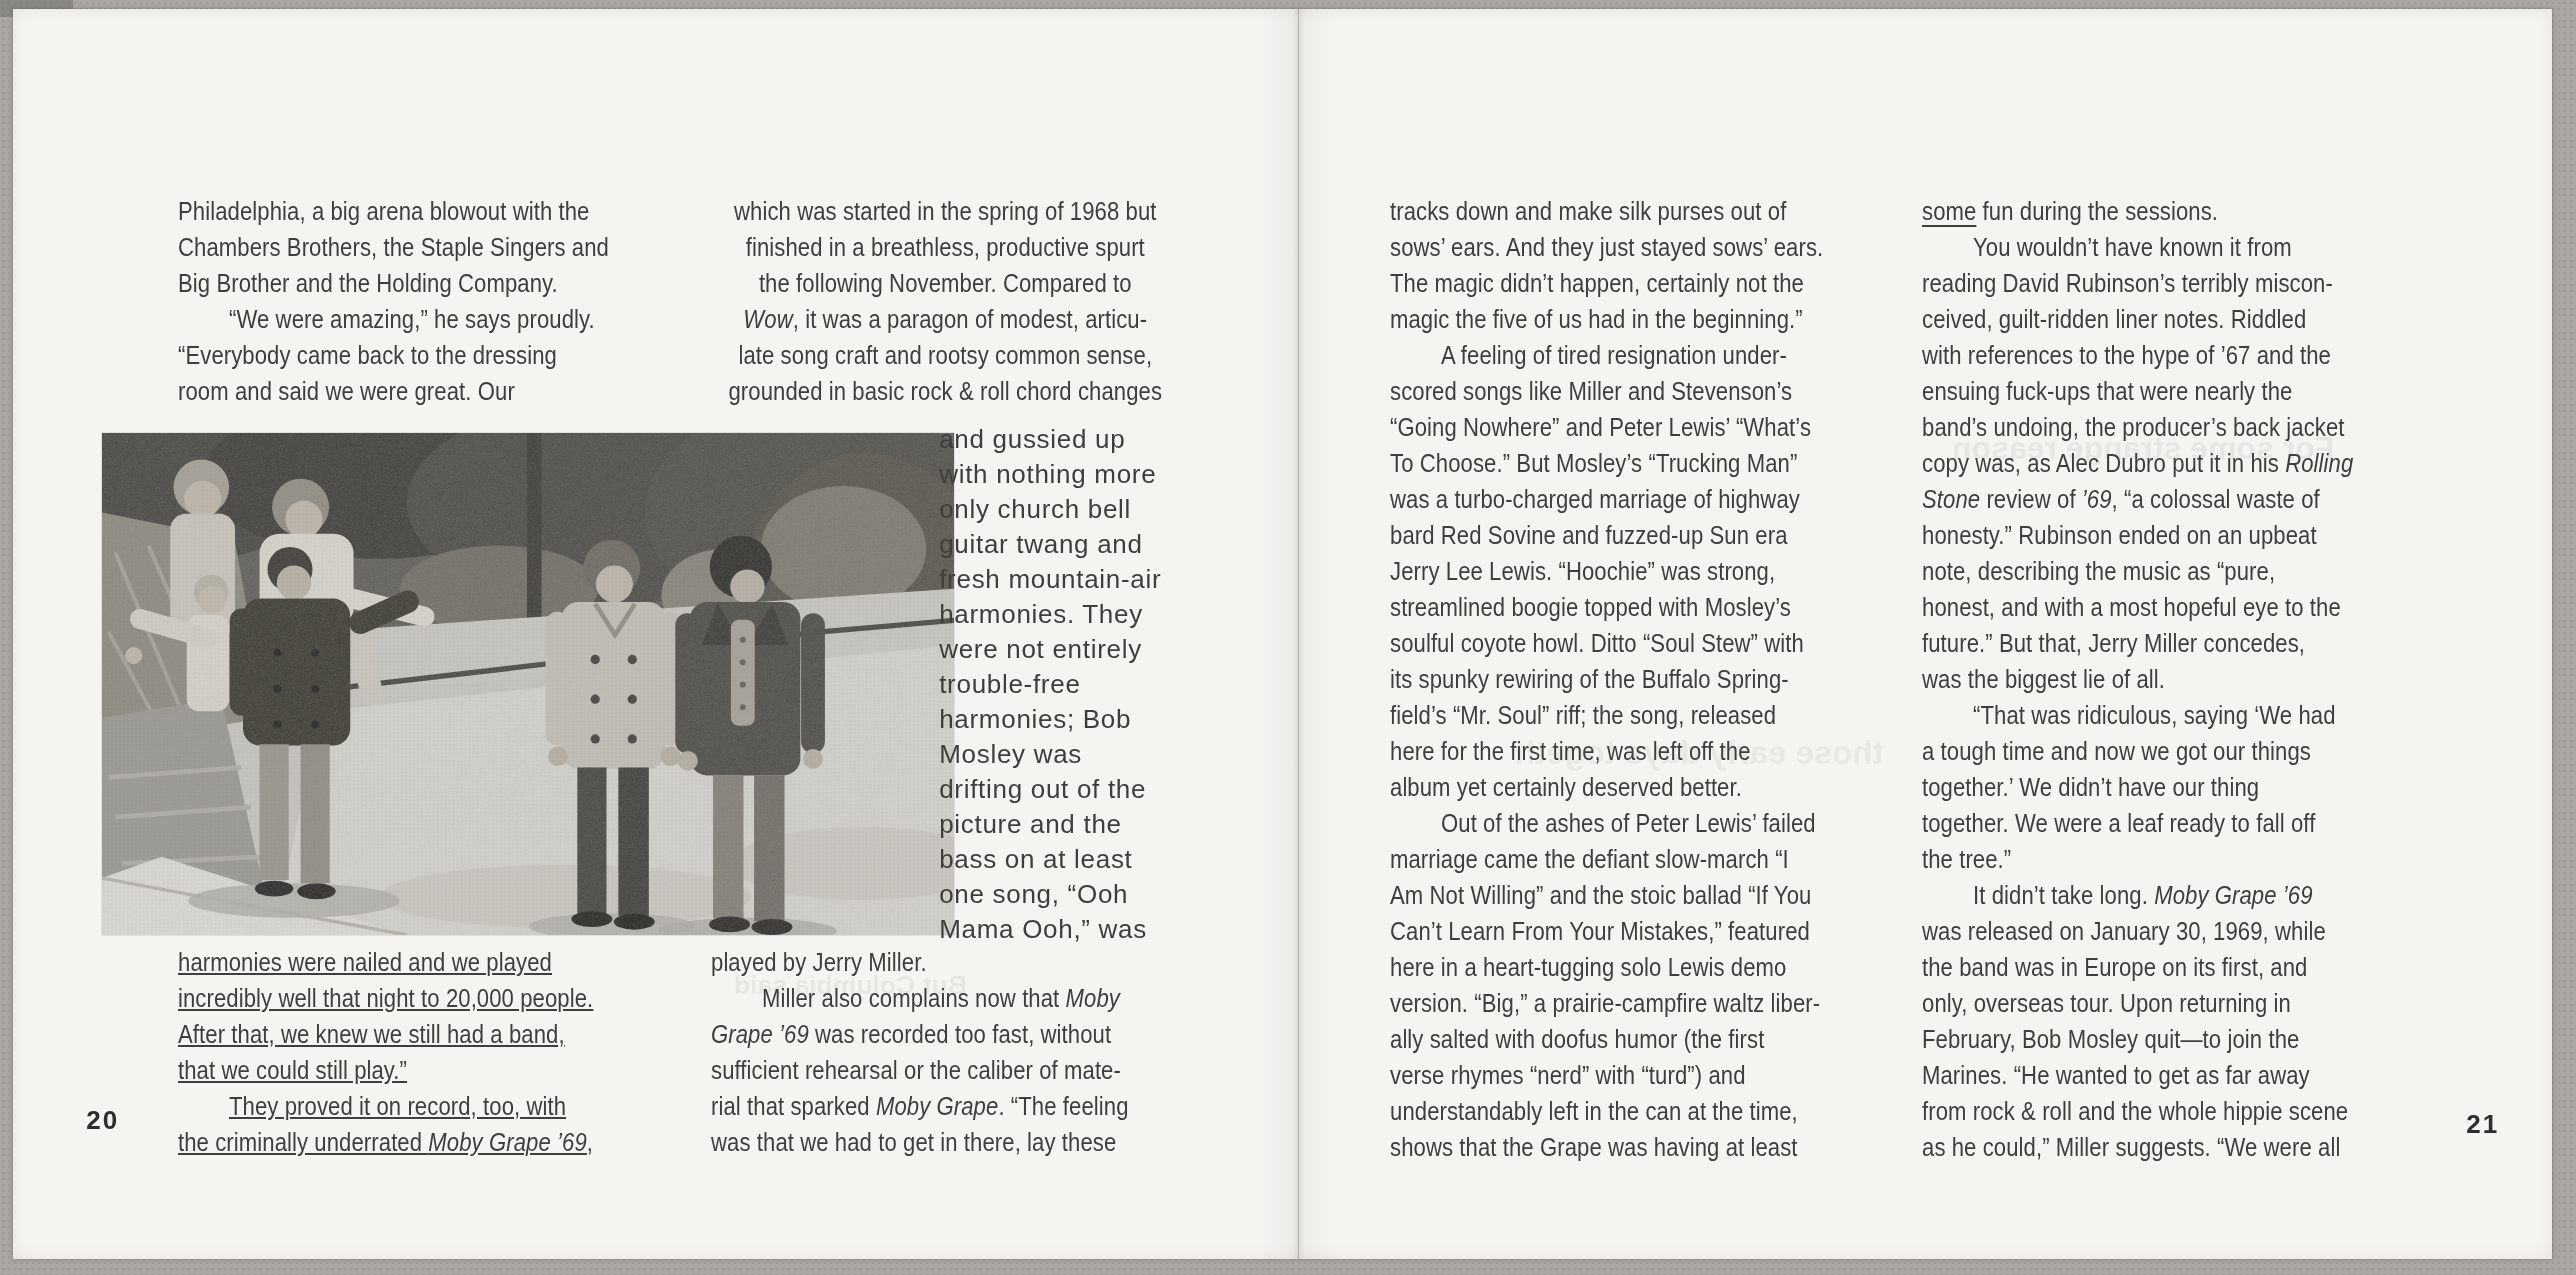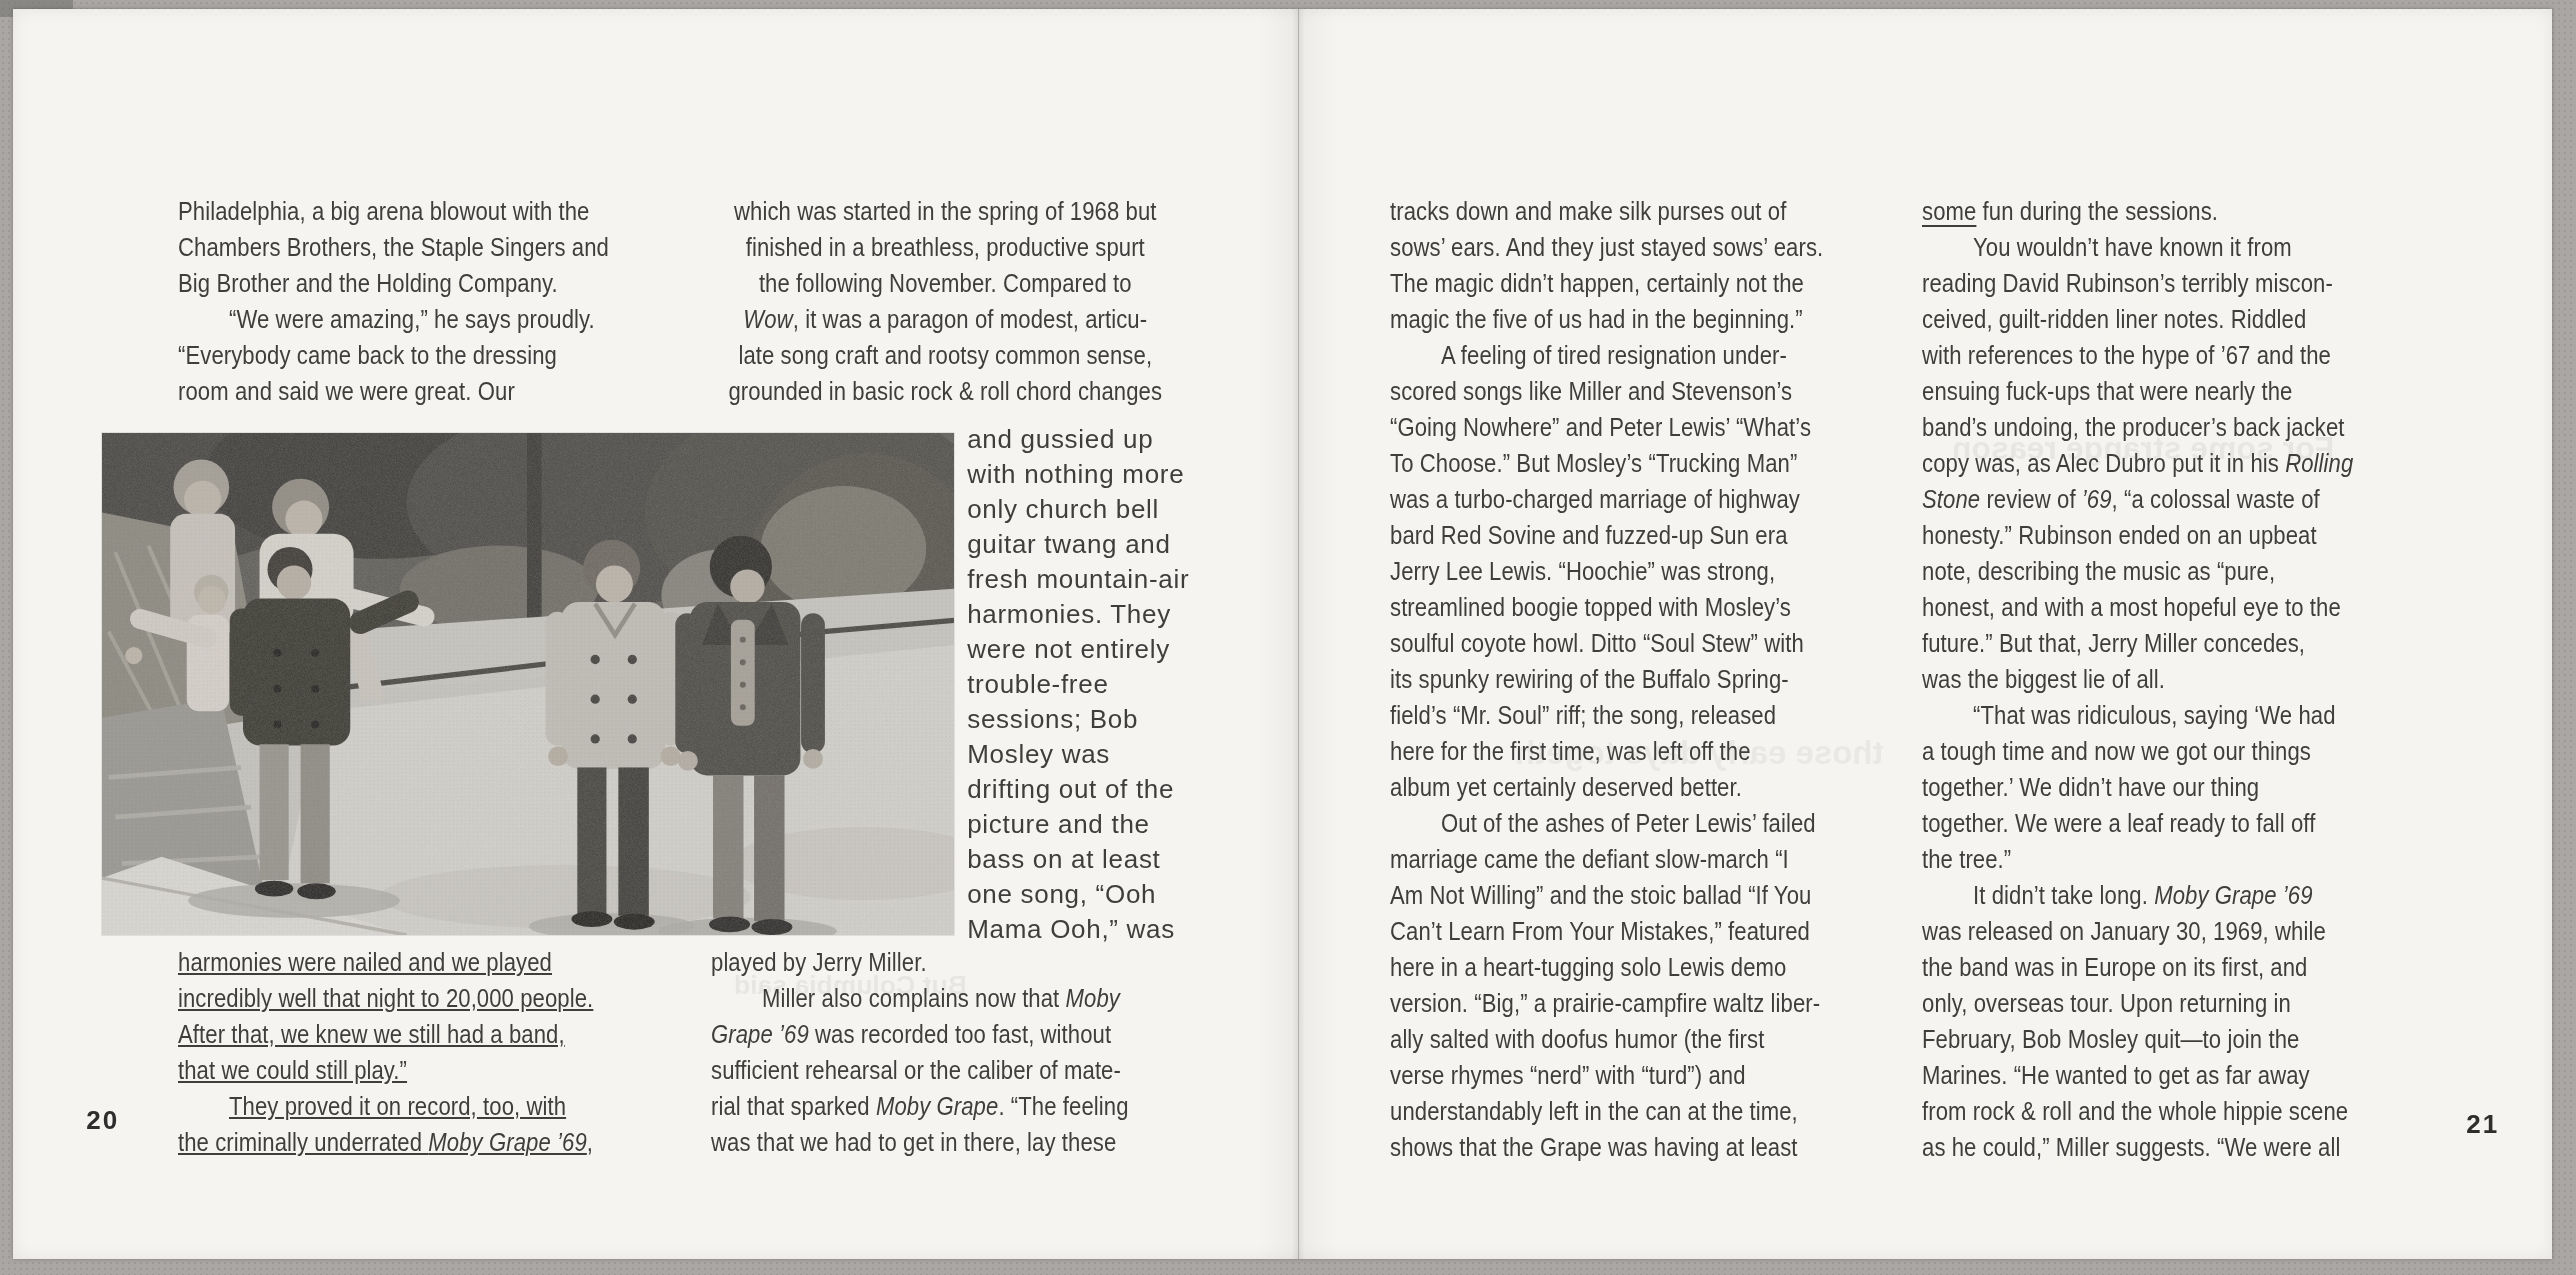--- a/index.html
+++ b/index.html
@@ -209,30 +209,30 @@
 
     <div class="col lh55" style="left:710px;top:184px;width:523px;text-align:center;">
         <div class="line"><span>which was started in the spring of 1968 but</span></div>
         <div class="line"><span>finished in a breathless, productive spurt</span></div>
         <div class="line"><span>the following November. Compared to</span></div>
         <div class="line"><span class="it">Wow</span><span>, it was a paragon of modest, articu-</span></div>
         <div class="line"><span>late song craft and rootsy common sense,</span></div>
         <div class="line"><span>grounded in basic rock &amp; roll chord changes</span></div>
       </div>
 
-    <div class="col narrow" style="left:954px;top:413px;width:278px;">
+    <div class="col narrow" style="left:926px;top:413px;width:278px;">
         <div class="line"><span>and gussied up</span></div>
         <div class="line"><span>with nothing more</span></div>
         <div class="line"><span>only church bell</span></div>
         <div class="line"><span>guitar twang and</span></div>
         <div class="line"><span>fresh mountain-air</span></div>
         <div class="line"><span>harmonies. They</span></div>
         <div class="line"><span>were not entirely</span></div>
         <div class="line"><span>trouble-free</span></div>
-        <div class="line"><span>sessions; Bob</span></div>
+        <div class="line"><span>harmonies; Bob</span></div>
         <div class="line"><span>Mosley was</span></div>
         <div class="line"><span>drifting out of the</span></div>
         <div class="line"><span>picture and the</span></div>
         <div class="line"><span>bass on at least</span></div>
         <div class="line"><span>one song, “Ooh</span></div>
         <div class="line"><span>Mama Ooh,” was</span></div>
       </div>
 
     <div class="col lh55" style="left:698px;top:935px;width:523px;">
         <div class="line"><span>played by Jerry Miller.</span></div>

